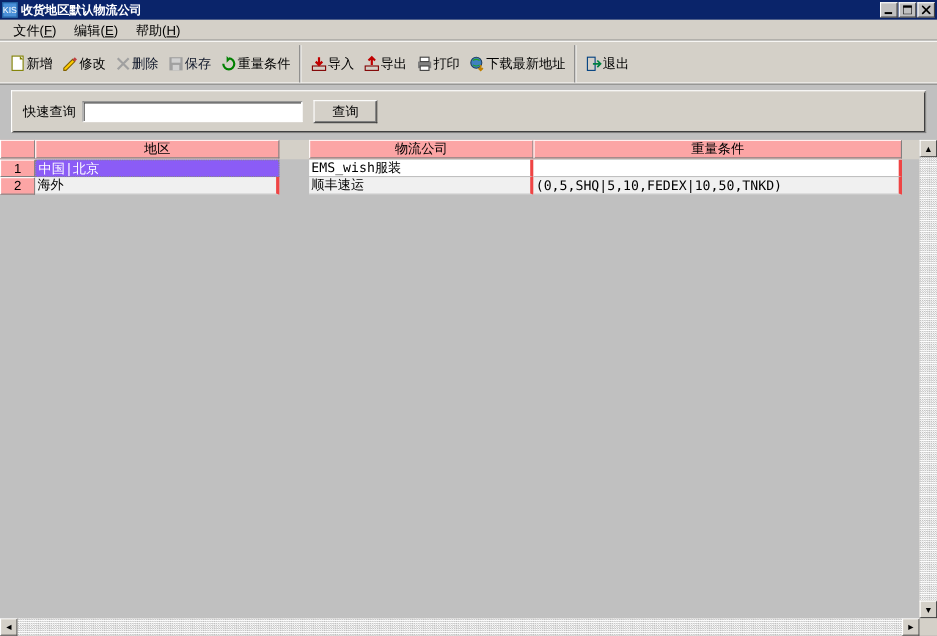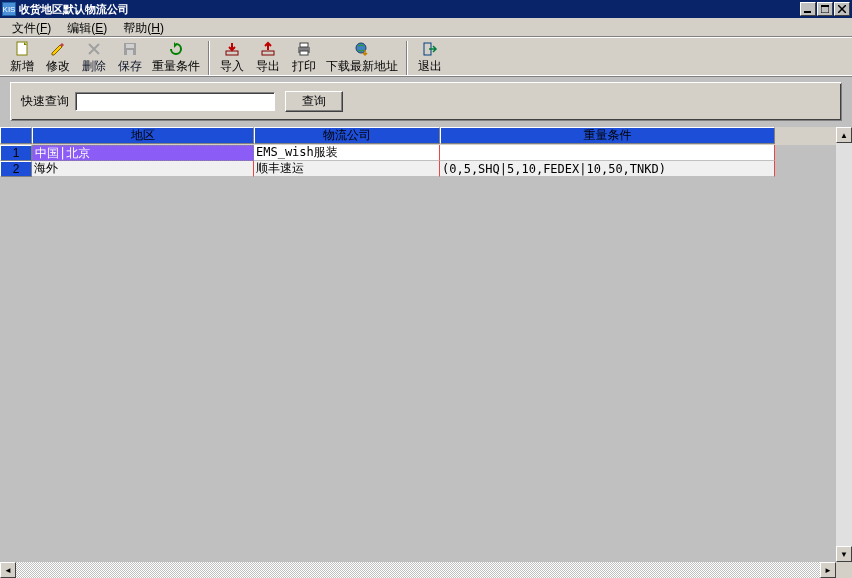--- a/index.html
+++ b/index.html
@@ -50,21 +50,21 @@
   background: #d4d0c8;
   height: 40px;
   display: flex;
   align-items: center;
   padding: 2px 4px 0;
   border-top: 1px solid #fff;
   border-bottom: 1px solid #808080;
   box-shadow: inset 0 -1px 0 #fff;
 }
 .tool-btn {
-  display: flex; flex-direction: column; align-items: center; justify-content: flex-end;
+  display: flex; flex-direction: row; align-items: center; justify-content: flex-end;
   min-width: 36px; height: 36px;
   padding: 1px 4px;
   cursor: default;
   font-size: 12px;
 }
 .tool-btn .icon { height: 18px; display: flex; align-items: center; justify-content: center; }
 .tool-btn .label { margin-top: 1px; white-space: nowrap; }
 .tool-btn.disabled { color: #0f172a; }
 .tool-sep {
   width: 1px; height: 34px;
@@ -114,38 +114,38 @@
   display: flex;
   flex-direction: column;
   border-right: 0;
 }
 .grid-header {
   display: flex;
   background: #d4d0c8;
   height: 18px;
 }
 .ghcell, .rowhdr {
-  background: #1d4ed8;
+  background: #fca5a5;
   border: 1px solid;
   border-color: #fff #808080 #808080 #fff;
   display: flex; align-items: center; justify-content: center;
   font-size: 12px;
   height: 17px;
   text-align: right;
 }
 .col-num { width: 32px; }
 .col-area { width: 222px; }
-.col-comp { width: 186px; }
+.col-comp { width: 204px; margin-left: 27px; }
 .col-cond { width: 335px; }
 .grid-body { flex: 1; background: #c0c0c0; overflow: hidden; }
 .row { display: flex; height: 16px; }
 .rowhdr { width: 32px; height: 16px; }
 .cell {
   background: #fff;
-  border-right: 1px solid #ef4444;
+  border-right: 3px solid #ef4444;
   border-bottom: 1px solid #c0c0c0;
   height: 16px;
   padding: 0 2px;
   font-size: 12px;
   display: flex; align-items: center;
   overflow: hidden; white-space: nowrap;
   font-family: SimSun, monospace;
 }
 .row.sel .cell.sel {
   background: #8b5cf6; color: #fff;

